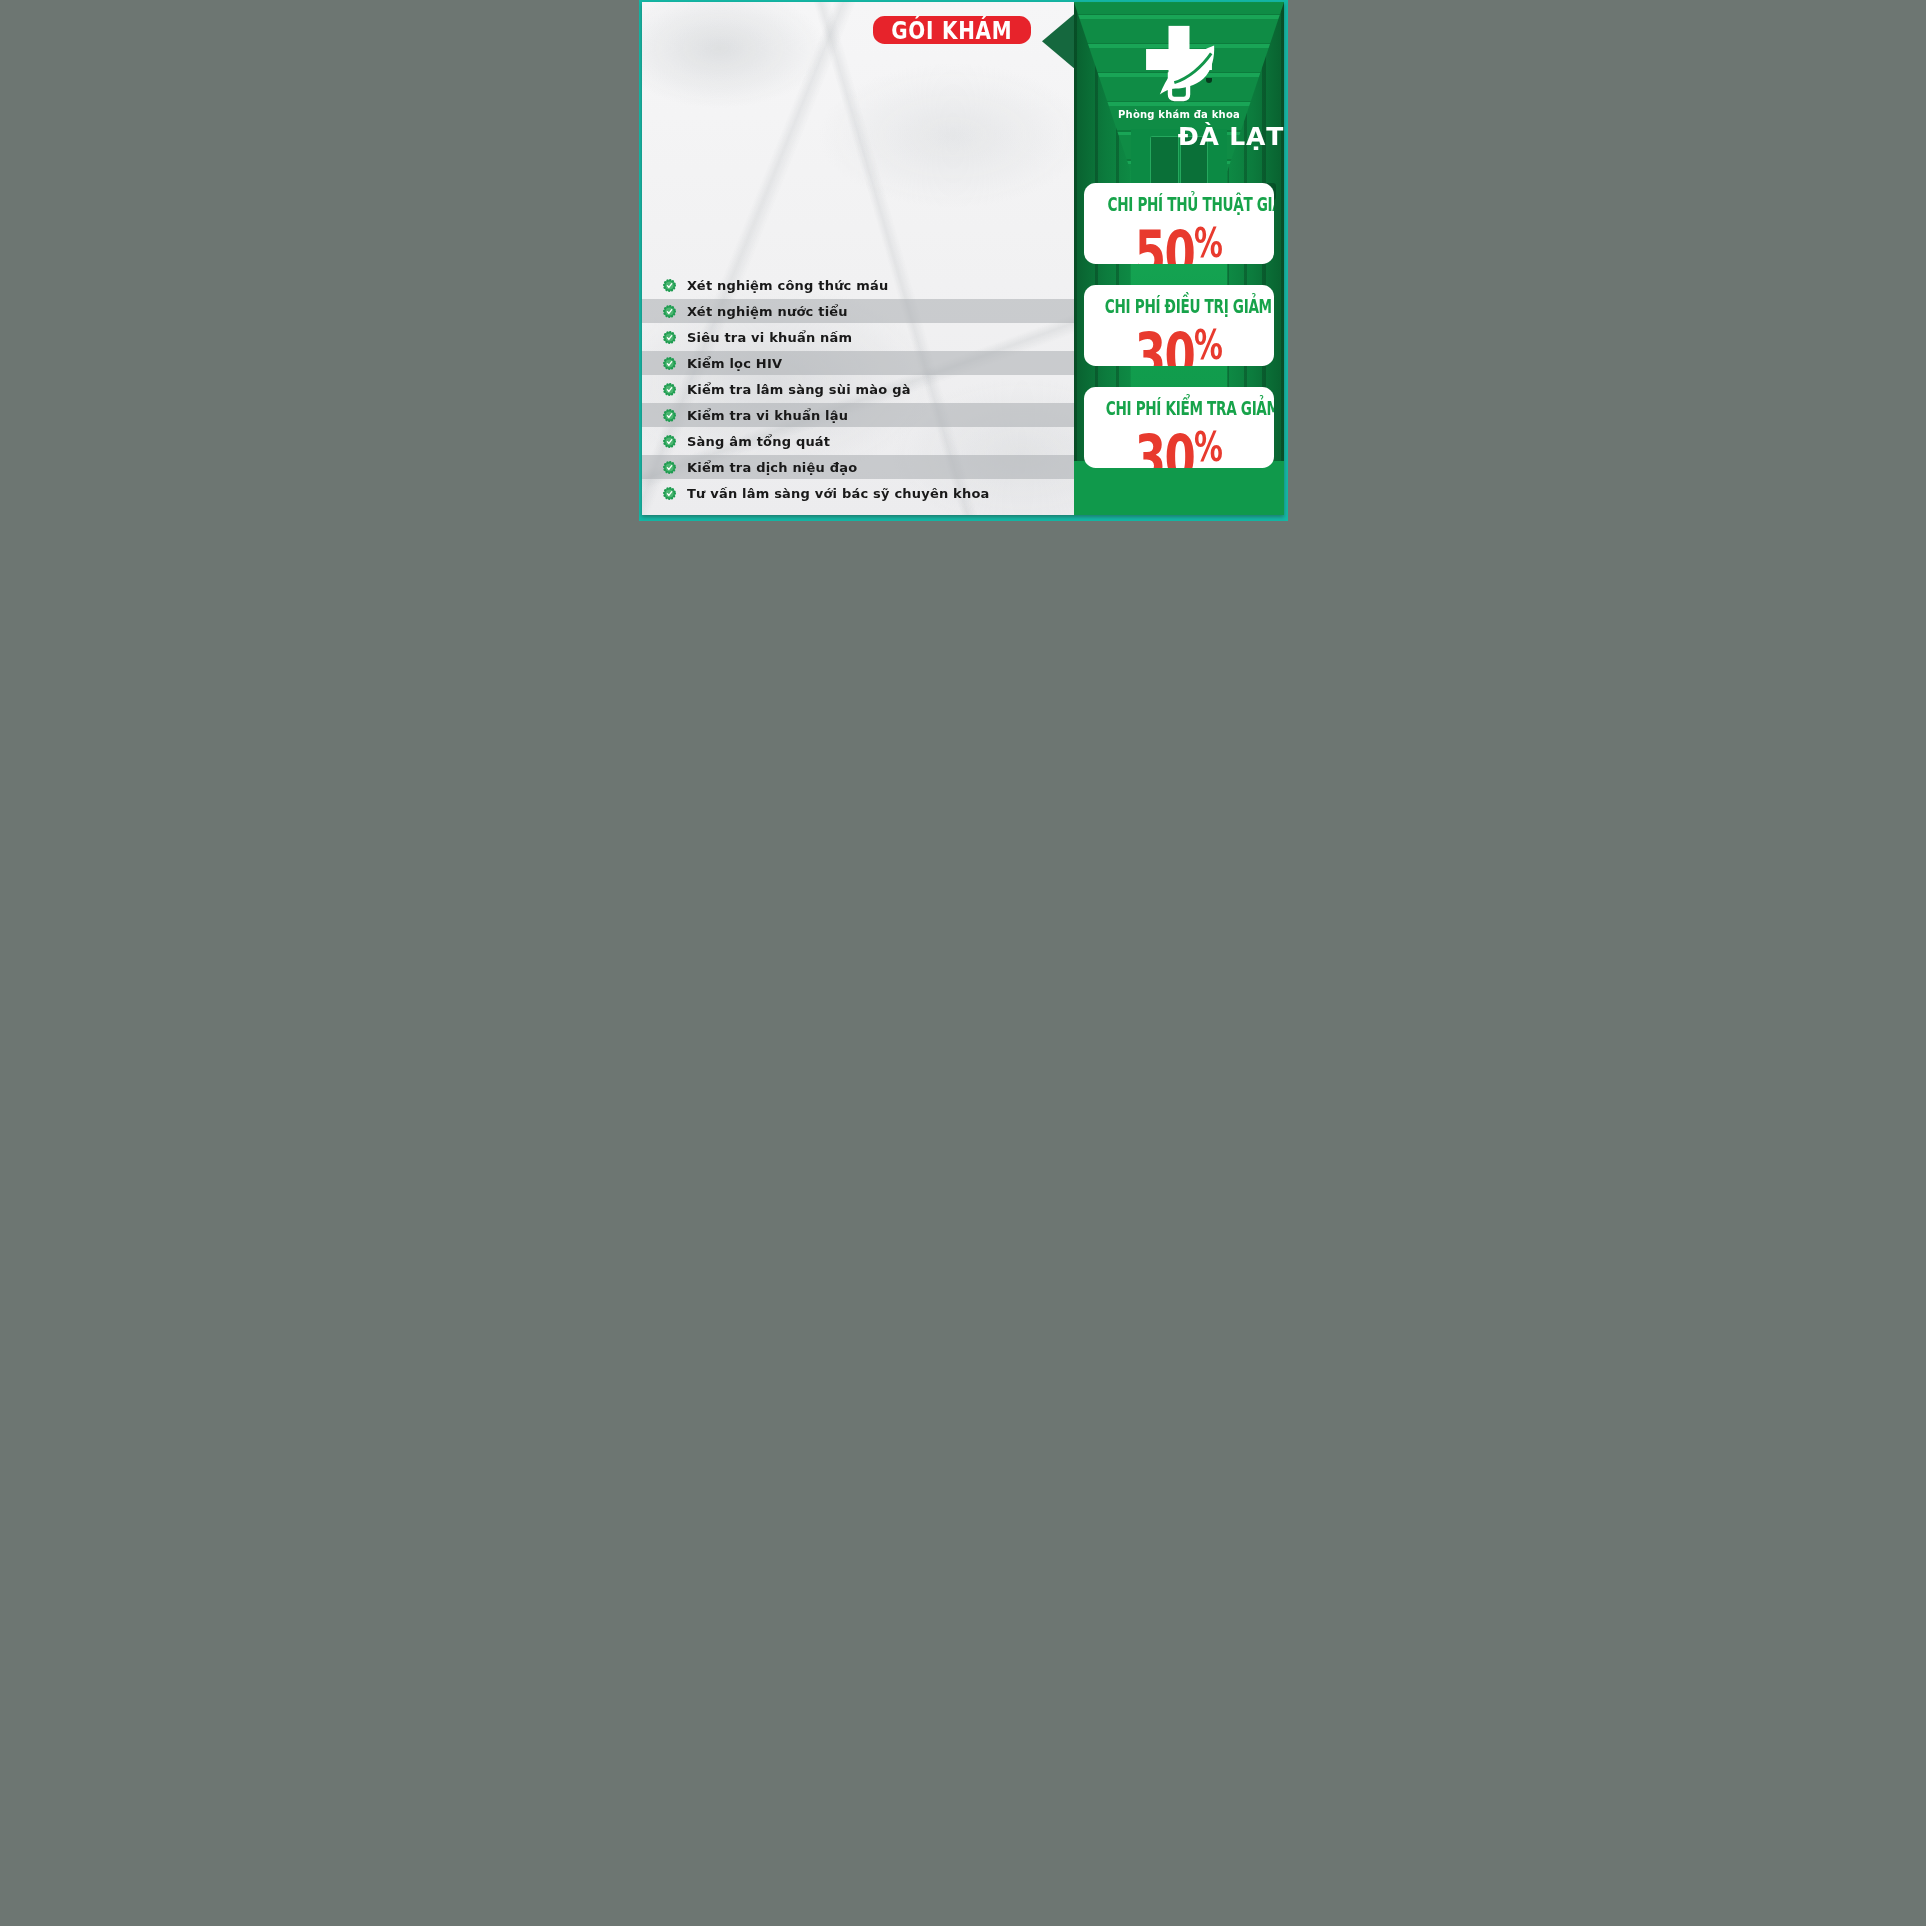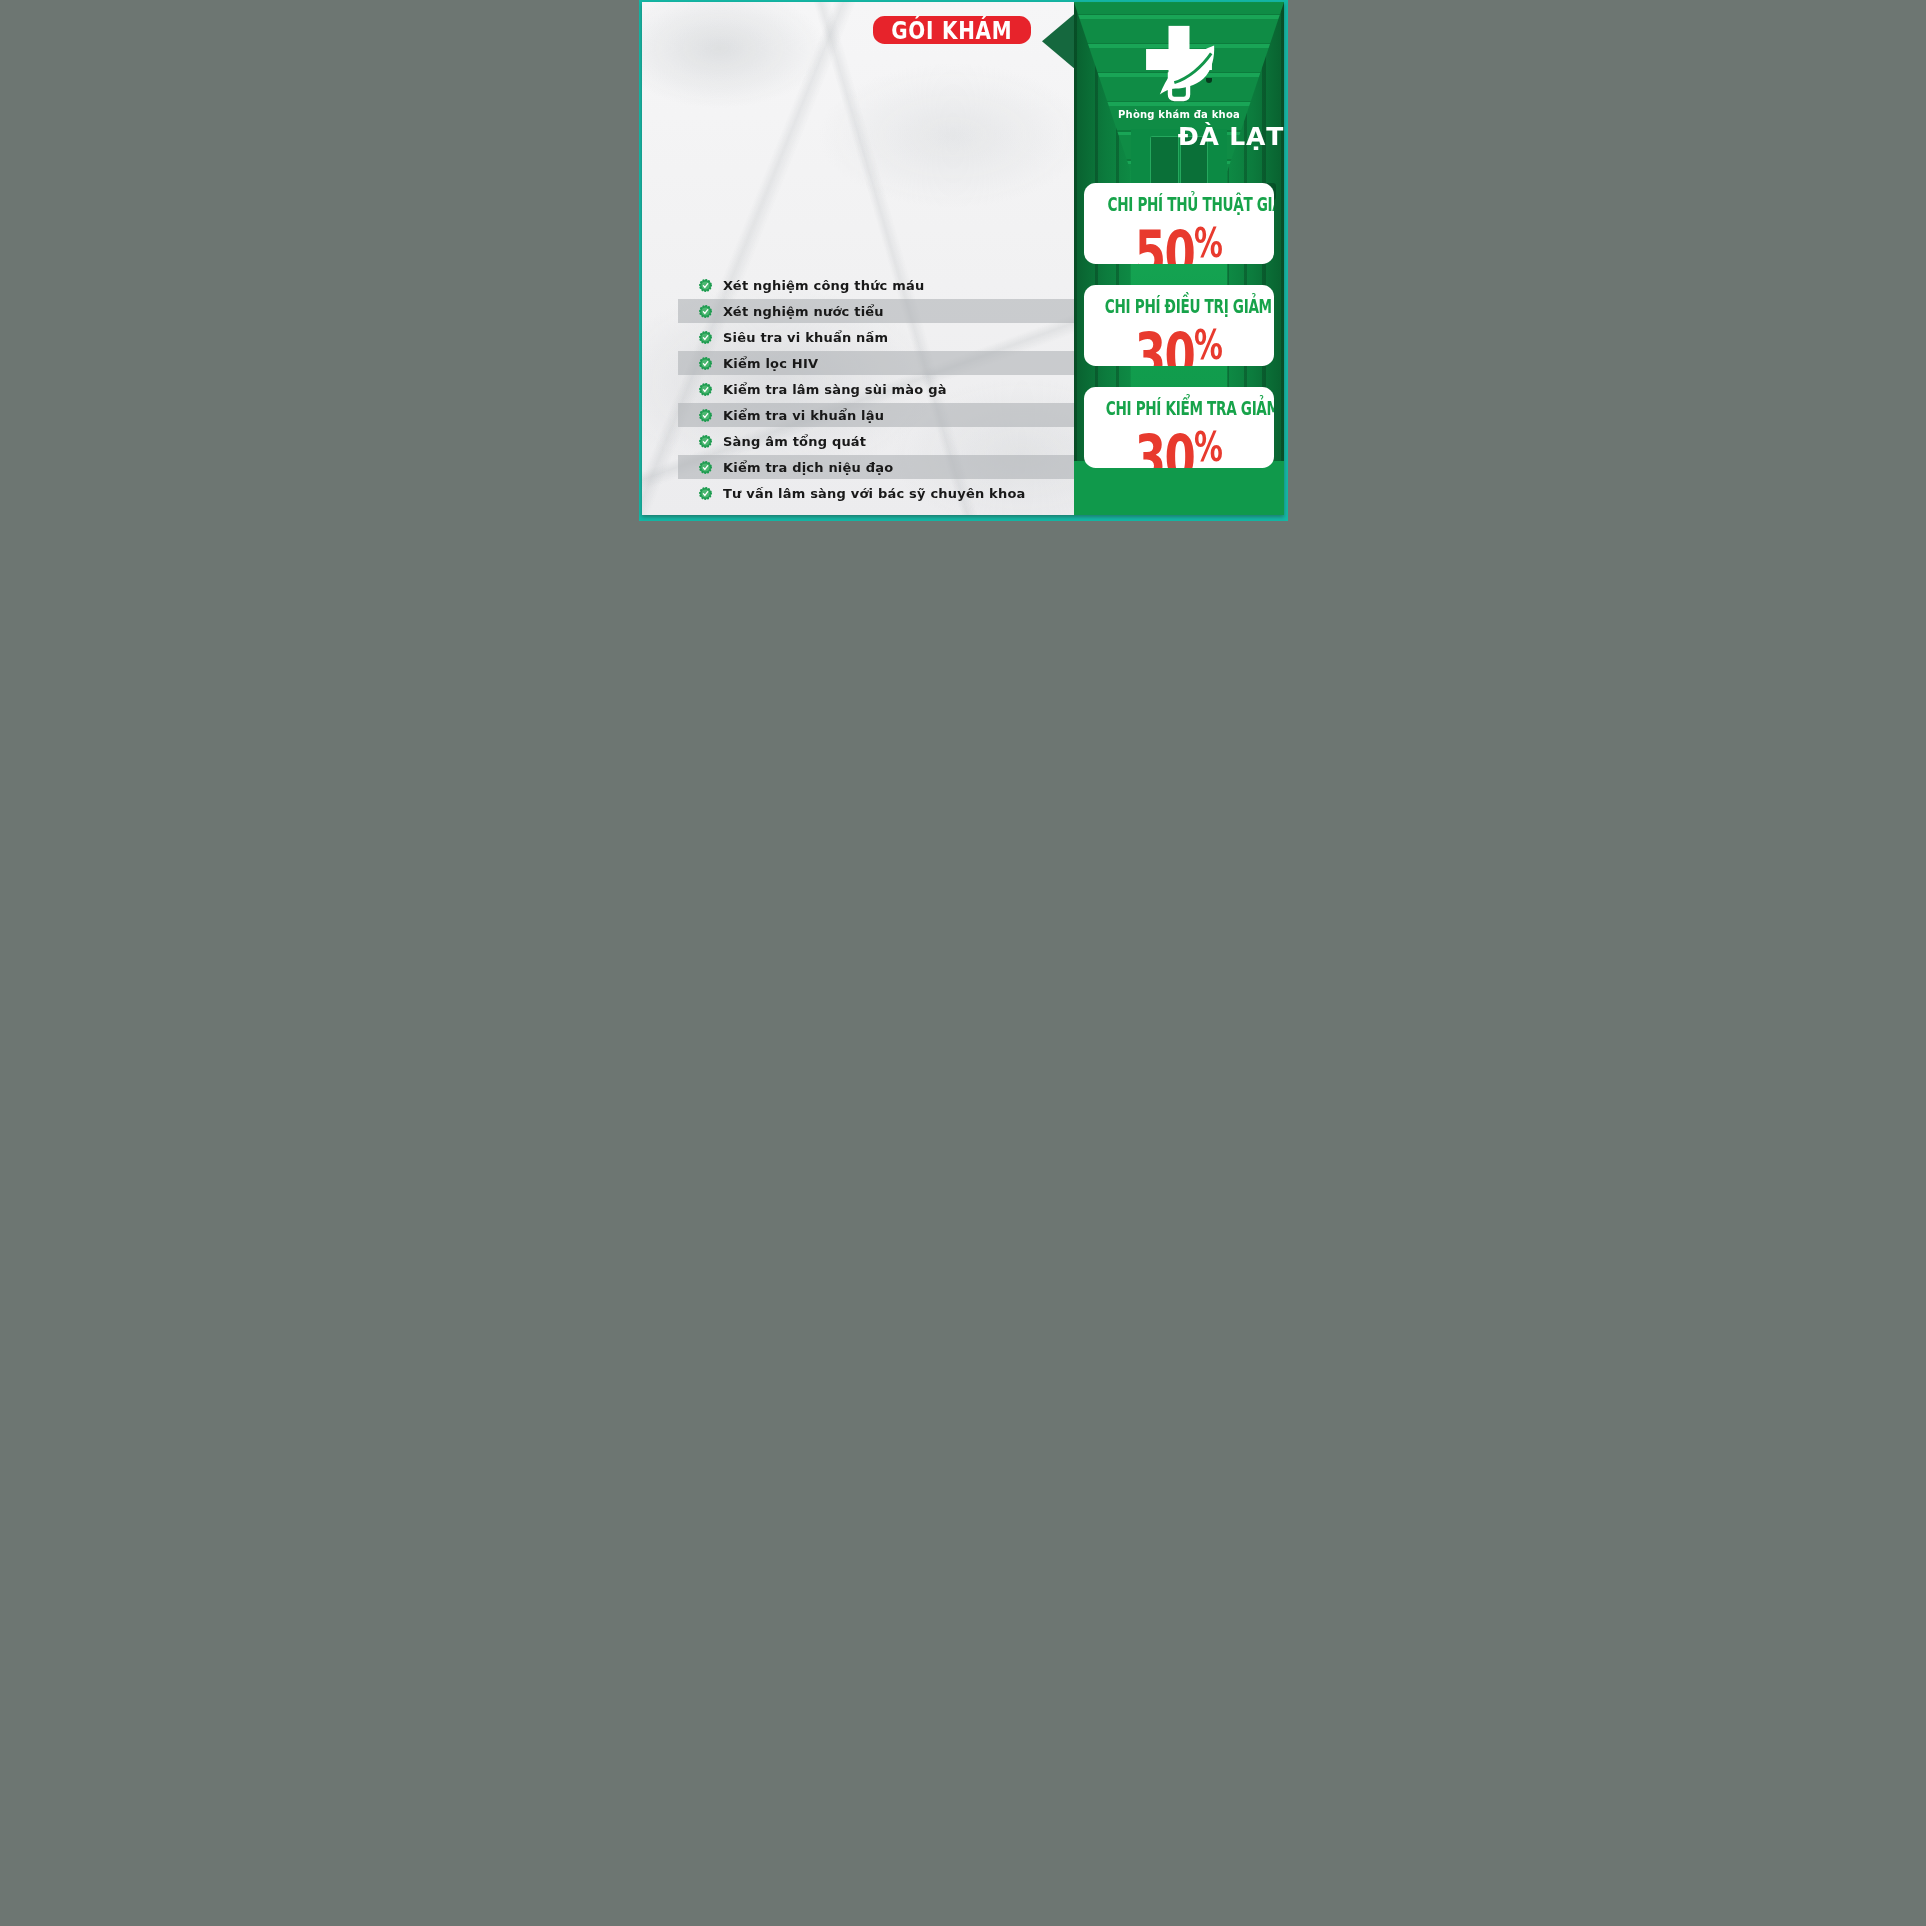--- a/index.html
+++ b/index.html
@@ -48,21 +48,21 @@
                  display:flex; align-items:center; justify-content:center; }
   .banner .tab .cond { color:#F04A31; font-weight:bold; font-size:16px;
                        transform:scale(.98,1.12); padding-bottom:5.4px; padding-right:10px; }
   .banner .amount { position:absolute; left:0; right:0; top:0; bottom:0;
                     display:flex; align-items:center; justify-content:center;
                     padding-top:13px; padding-left:14px; }
   .banner .amount .cond { color:#fff; font-weight:bold; font-size:71px;
                           letter-spacing:-1.9px; transform:scale(.87,1.24); }
 
   
-  .list { position:absolute; left:0; right:0; top:270px;padding-left:36px; }
+  .list { position:absolute; left:0; right:0; top:270px; }
   .row  { position:relative; height:26px; display:flex; align-items:center;
           padding-left:20.4px; }
   .row.striped::before { content:""; position:absolute; left:0; right:0;
           top:1.2px; bottom:1.2px; background:rgba(170,173,176,.55); }
   .row svg { position:relative; width:15px; height:15px; flex:0 0 15px; }
   .row .svc { position:relative; margin-left:10px; color:#191919;
               font-size:13px; font-weight:bold; letter-spacing:0.2px; }
 
   
   .panel { position:relative; width:210px; z-index:2; background:#10994B; }

